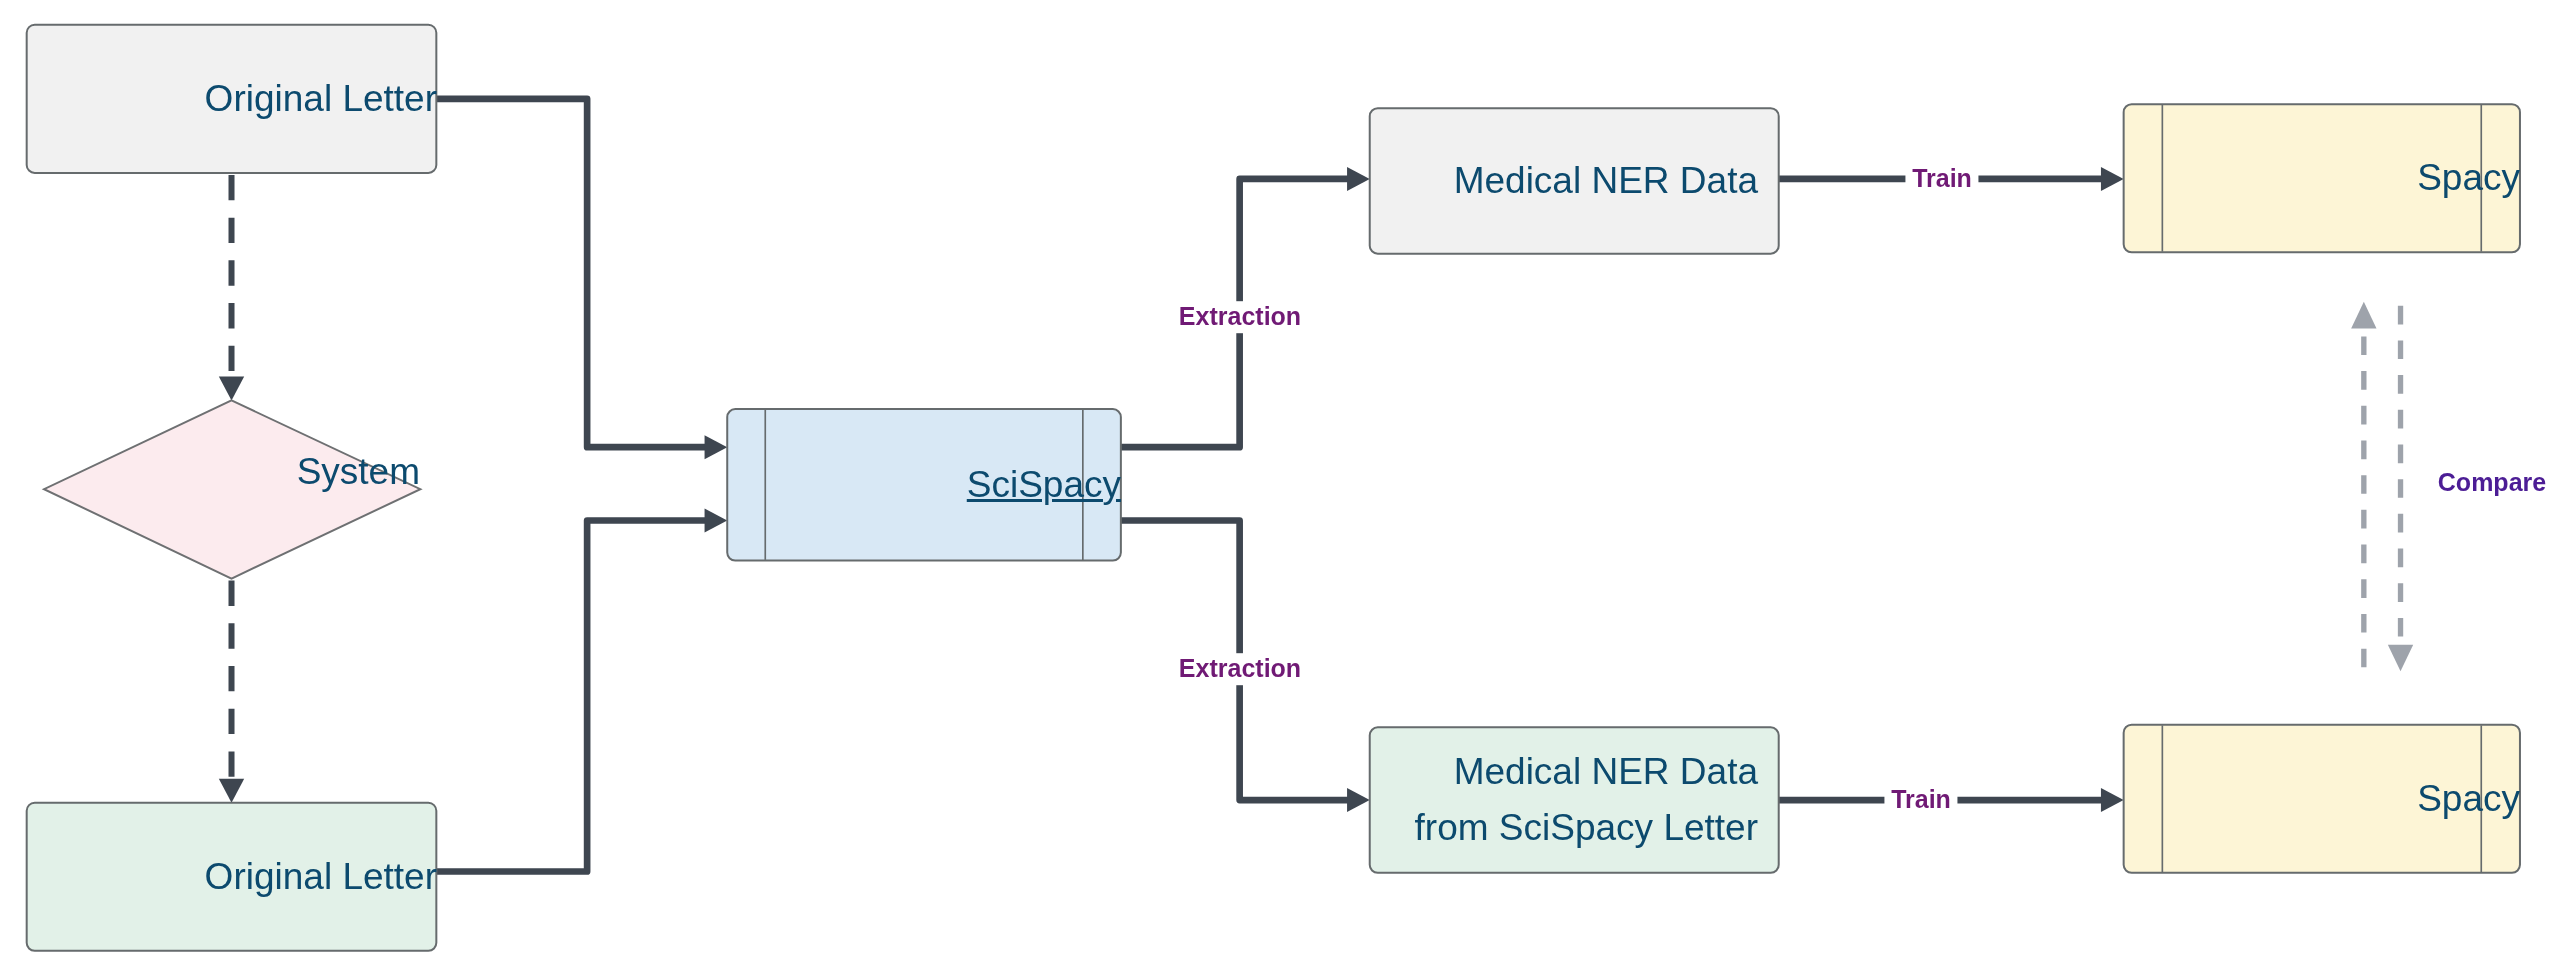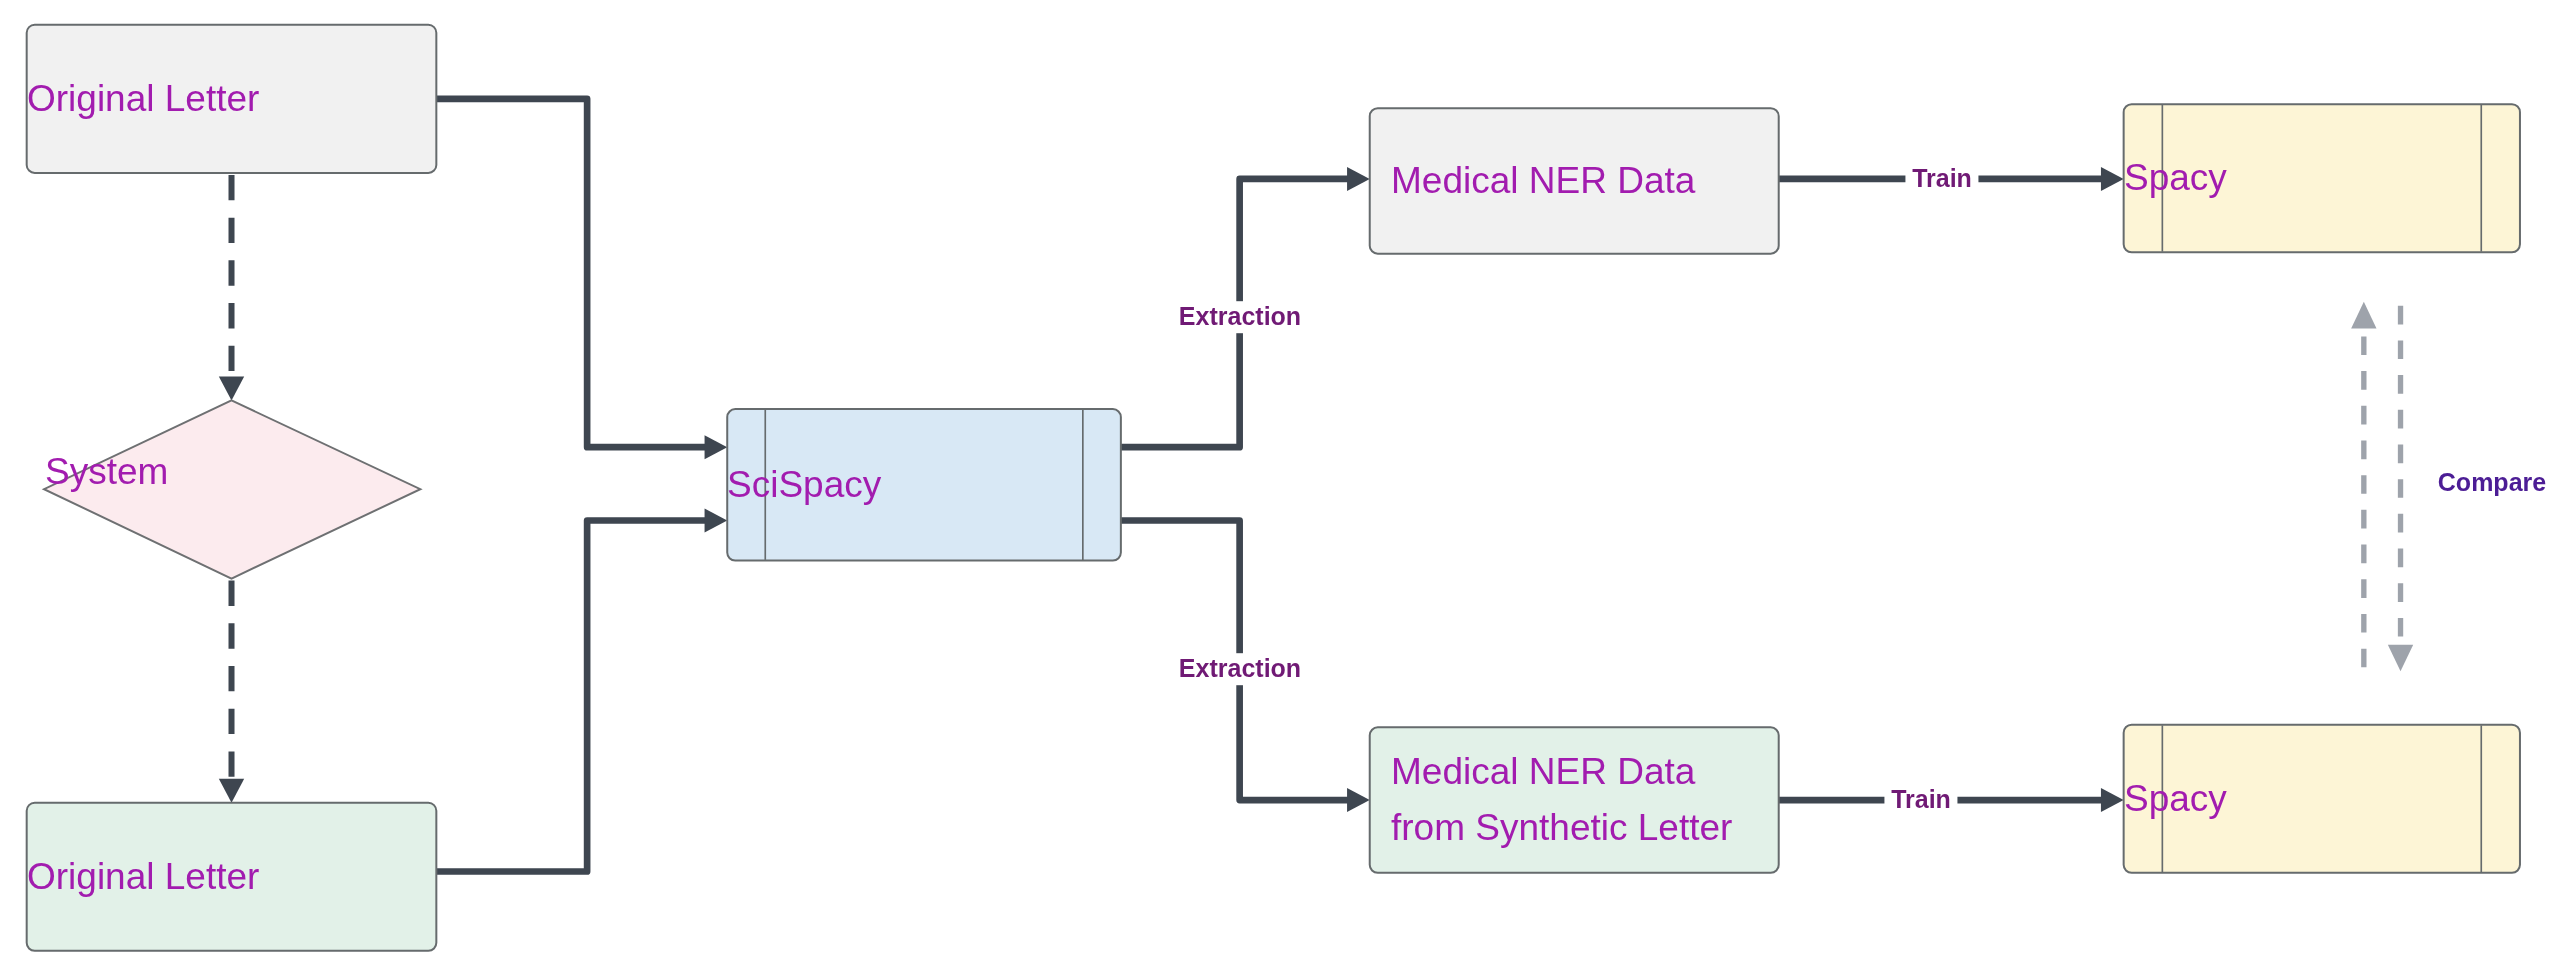--- a/index.html
+++ b/index.html
@@ -10,26 +10,26 @@
     background: #ffffff;
     font-family: "Liberation Sans", sans-serif;
     overflow: hidden;
   }
   #wires { position: absolute; left: 0; top: 0; width: 100%; height: 100%; }
 
   .node-label {
     position: absolute;
     display: flex;
     flex-direction: column;
-    align-items: flex-start;
+    align-items: flex-end;
     justify-content: center;
     text-align: center;
     font-size: 37px;
     line-height: 1.5;
-    color: #a21caf;
+    color: #0c4a6e;
     pointer-events: none;
   }
   .edge-label {
     position: absolute;
     transform: translate(-50%, -50%);
     font-size: 25px;
     font-weight: bold;
     color: #701a75;
     background: #ffffff;
     padding: 1.3px 6.7px;
@@ -118,31 +118,31 @@
   </div>
 
   <div class="node-label" style="left:45px; top:383px; width:375px; height:178px;">
     <span>System</span>
   </div>
 
   <div class="node-label" style="left:27px; top:803px; width:410px; height:148px;">
     <span>Original Letter</span>
   </div>
 
-  <div class="node-label" style="left:727px; top:409px; width:394px; height:151px;">
+  <div class="node-label" style="left:727px; top:409px; width:394px; height:151px;text-decoration:underline;">
     <span>SciSpacy</span>
   </div>
 
   <div class="node-label" style="left:1391px; top:108px; width:367px; height:145px;">
     <span>Medical NER Data</span>
   </div>
 
   <div class="node-label" style="left:1391px; top:727px; width:367px; height:145px;">
     <span>Medical NER Data</span>
-    <span>from Synthetic Letter</span>
+    <span>from SciSpacy Letter</span>
   </div>
 
   <div class="node-label" style="left:2124px; top:104px; width:396px; height:148px;">
     <span>Spacy</span>
   </div>
 
   <div class="node-label" style="left:2124px; top:725px; width:396px; height:148px;">
     <span>Spacy</span>
   </div>
 

